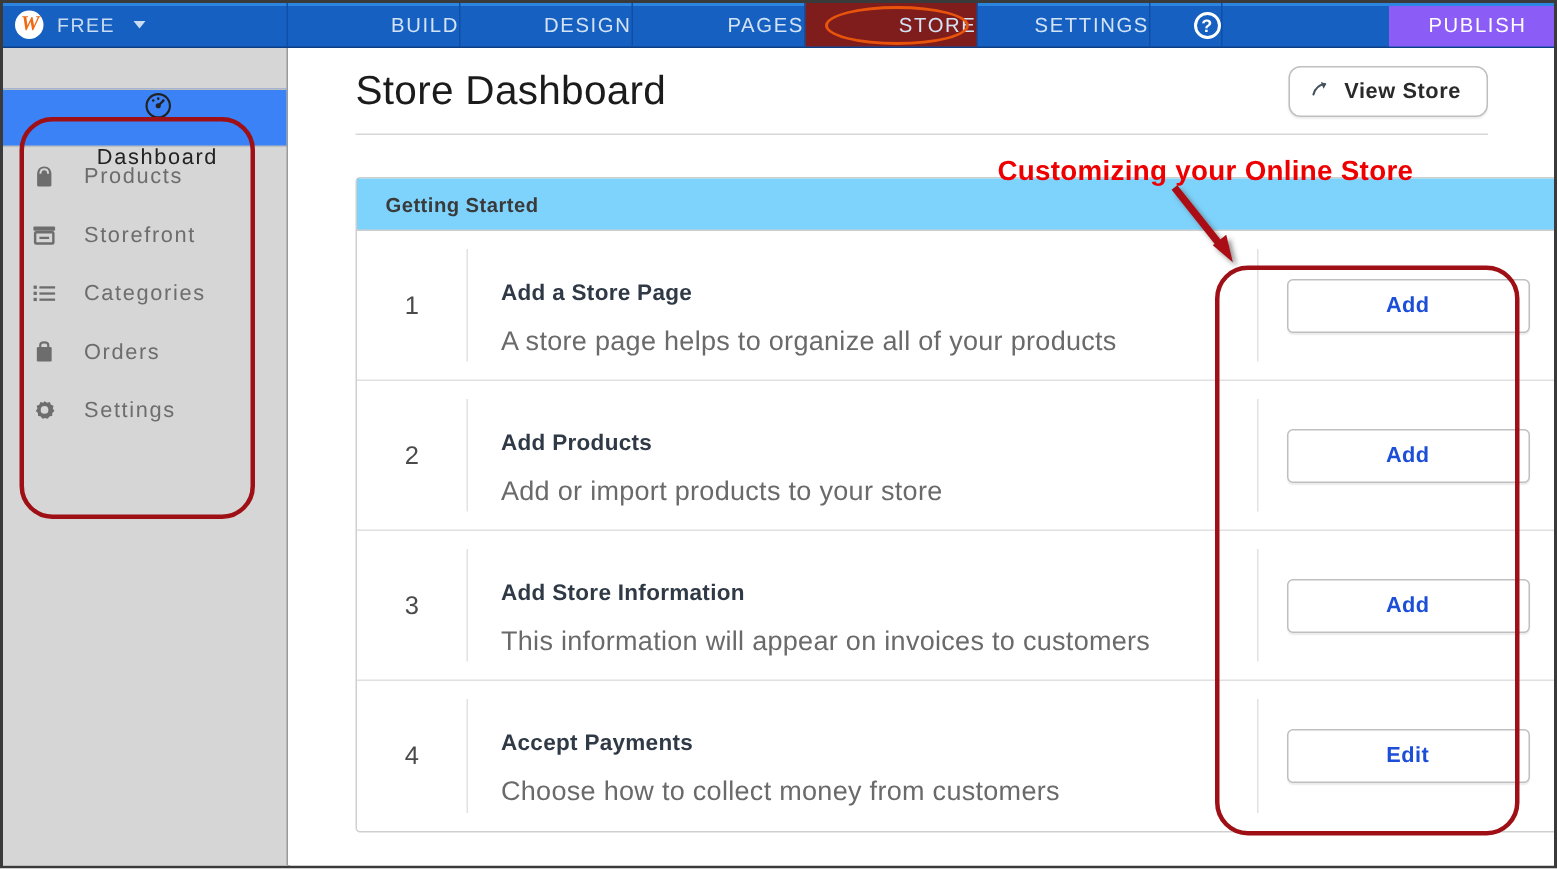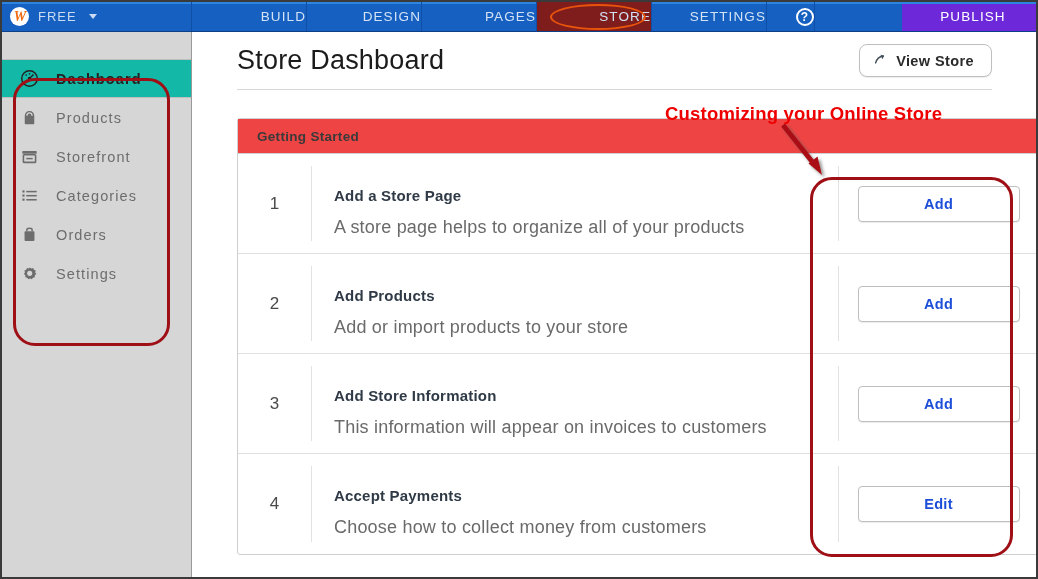--- a/index.html
+++ b/index.html
@@ -64,21 +64,21 @@
   .nav-tab.active { background: #7f1d1d; }
   .nav-tab.help { width: 48px; }
   .help-circle {
     width: 18px; height: 18px; border-radius: 50%;
     border: 2px solid #ffffff; color: #ffffff;
     font-size: 12px; font-weight: bold; line-height: 15px;
     text-align: center;
   }
   .nav-spacer { flex: 1 1 auto; }
   .publish-btn {
-    width: 134px; background: #6d28d9;
+    width: 110px; background: #8b5cf6;
     display: flex; align-items: center; justify-content: center;
     color: #ffffff; font-size: 13.5px; letter-spacing: 1.1px; padding-left: 8px;
   }
   .store-ellipse {
     position: absolute; left: 548px; top: 2px;
     width: 96px; height: 26px;
     border: 2.5px solid #e8540c; border-radius: 50%;
     pointer-events: none; z-index: 40;
   }
 
@@ -88,22 +88,22 @@
     width: 190px; height: 547px;
     background: #d6d6d6;
     border-right: 1px solid #9a9a9a;
   }
   .side-item {
     height: 39px; display: flex; align-items: center;
     padding-left: 17px; gap: 17px;
     color: #6d6d6d; font-size: 14.5px; letter-spacing: 1.1px;
   }
   .side-item.active {
-    background: #14b8a6; color: #222222; font-weight: bold;
-    border-top: 1px solid #bdbdbd; border-bottom: 1px solid #bdbdbd;
+    background: #3b82f6; color: #222222; font-weight: normal;
+    border-top: 1px solid #bdbdbd; border-bottom: 1px solid #bdbdbd; flex-direction: column;
   }
   .side-item:first-child { margin-top: 27px; }
   .side-icon {
     width: 20px; height: 20px; flex: 0 0 20px;
     display: flex; align-items: center; justify-content: center;
   }
   .side-icon svg { display: block; }
 
   
   .ann-box-left {
@@ -136,21 +136,21 @@
     font-size: 14.5px; font-weight: bold; letter-spacing: 0.4px;
     box-shadow: 0 1px 1px rgba(0,0,0,.07);
   }
 
   .card {
     margin: 28px 0 0 44px; width: 802px;
     border: 1px solid #cfcfcf; border-radius: 3px;
     background: #ffffff;
   }
   .card-head {
-    height: 35px; background: #ef4444;
+    height: 35px; background: #7dd3fc;
     border-bottom: 1px solid #cfcfcf;
     display: flex; align-items: center; padding-left: 19px;
     font-size: 13.5px; font-weight: bold; color: #3a3a3a;
     letter-spacing: 0.3px;
   }
   .task-row {
     height: 100px; display: flex; align-items: stretch;
     border-bottom: 1px solid #e0e0e0;
   }
   .task-row:last-child { border-bottom: none; }

